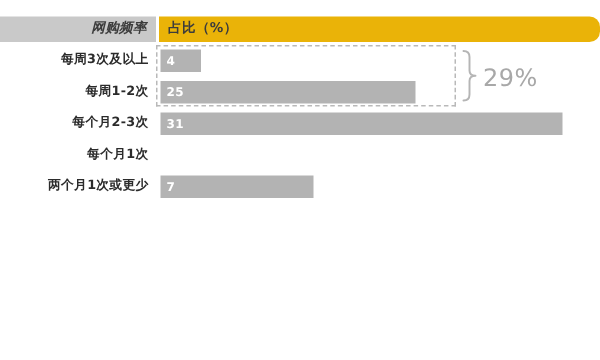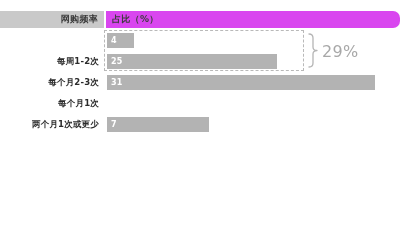--- a/index.html
+++ b/index.html
@@ -37,25 +37,26 @@
     color: #3c3c3c;
     letter-spacing: 0.3px;
     box-sizing: border-box;
   }
   .header-cat {
     left: 0;
     width: 104px;
     background: #c9c9c9;
     text-align: right;
     padding-right: 6px;
+    font-style: italic;
   }
   .header-val {
     left: 106px;
     width: 294px;
-    background: #d946ef;
+    background: #eab308;
     text-align: left;
     padding-left: 6px;
     border-top-right-radius: 7px;
     border-bottom-right-radius: 7px;
   }
 
   
   .rows {
     position: absolute;
     left: 0;
@@ -140,20 +141,21 @@
 <div id="chart">
 
   <div class="header-row">
     <div class="header-cell header-cat">网购频率</div>
     <div class="header-cell header-val">占比（%）</div>
   </div>
 
   <div class="rows">
 
     <div class="row">
+      <div class="row-label">每周3次及以上</div>
       <div class="bar-track">
         <div class="bar" style="width:27px;"></div>
         <div class="bar-value">4</div>
       </div>
     </div>
 
     <div class="row">
       <div class="row-label">每周1-2次</div>
       <div class="bar-track">
         <div class="bar" style="width:170px;"></div>

